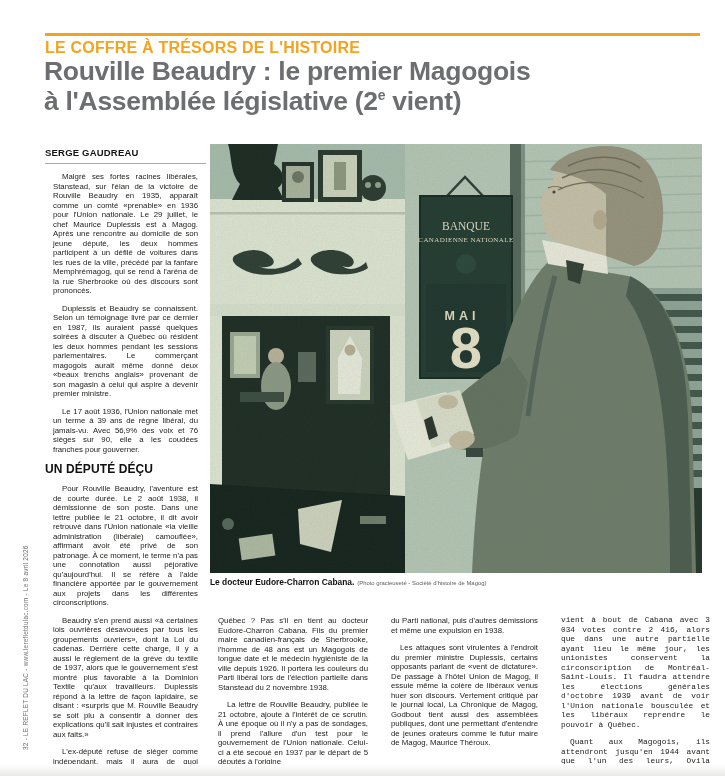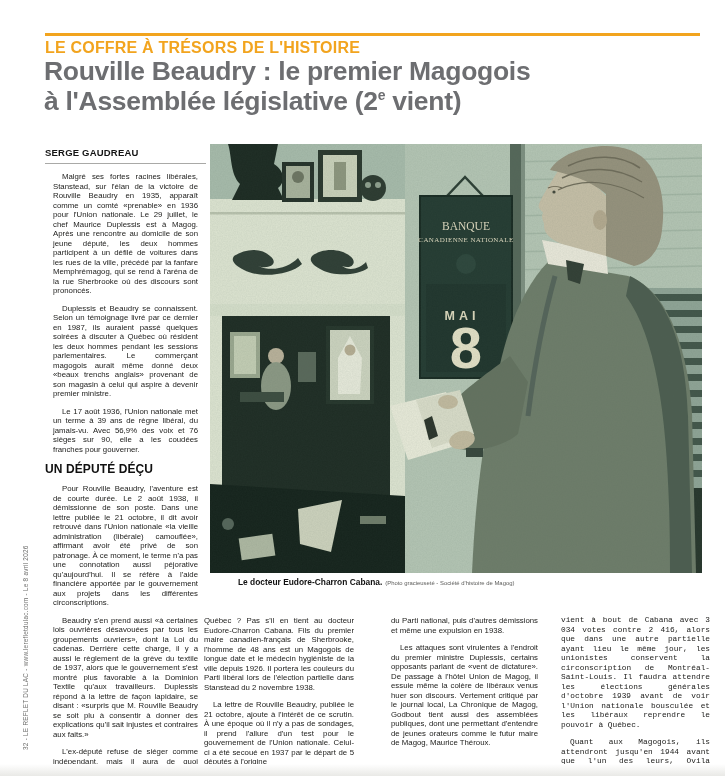--- a/index.html
+++ b/index.html
@@ -17,36 +17,36 @@
   .rule{position:absolute;left:45px;top:33px;width:655px;height:2.5px;background:#F2A41E;}
   .kicker{position:absolute;left:45px;top:39px;font-size:16px;font-weight:bold;color:#F2A41E;letter-spacing:0.2px;}
   .title{
     position:absolute;left:44px;top:57px;margin:0;width:670px;
     font-size:26.5px;line-height:29.5px;font-weight:bold;color:#6d6e71;letter-spacing:-0.3px;
   }
   .title sup{font-size:14px;line-height:0;}
   
   .col{position:absolute;}
   .col1{left:45px;top:147px;width:161px;}
-  .col2{left:196px;top:608px;width:166px;}
+  .col2{left:210px;top:608px;width:166px;}
   .col3{left:383px;top:608px;width:163px;}
   .col4{left:553px;top:608px;width:165px;font-family:Liberation Mono, monospace;}
   .byline{font-size:9.5px;font-weight:bold;color:#141414;letter-spacing:0.2px;}
   .byline-rule{border:0;border-top:1px solid #a9a9a7;margin:5px 0 7px 0;}
   .body-p{
     margin:8px;font-size:7.8px;line-height:9.5px;text-align:justify;color:#222220;
     text-indent:9px;hyphens:auto;-webkit-hyphens:auto;
   }
   .body-p.noindent{text-indent:0;}
   .subhead{font-size:12px;font-weight:bold;color:#101010;margin:7px 0 2px 0;letter-spacing:0.1px;}
   
   .photo{position:absolute;left:210px;top:144px;width:492px;height:429px;margin:0;}
   .photo svg{display:block;width:100%;height:100%;}
   .caption{position:absolute;left:210px;top:577px;width:505px;font-size:8.4px;color:#101010;}
-  .cap-bold{font-weight:bold;margin-left:28px;}
+  .cap-bold{font-weight:bold;}
   .cap-credit{font-size:5.9px;color:#5c5c5a;margin-left:3px;}
   .page-bottom{position:absolute;left:0;right:0;bottom:0;height:12px;
     background:linear-gradient(#ffffff, #e9e9e6);}
 </style>
 </head>
 <body>
 
 <div class="sheet">
 
   <div class="spine">32 - LE REFLET DU LAC - www.lerefletdulac.com - Le 8 avril 2026</div>

